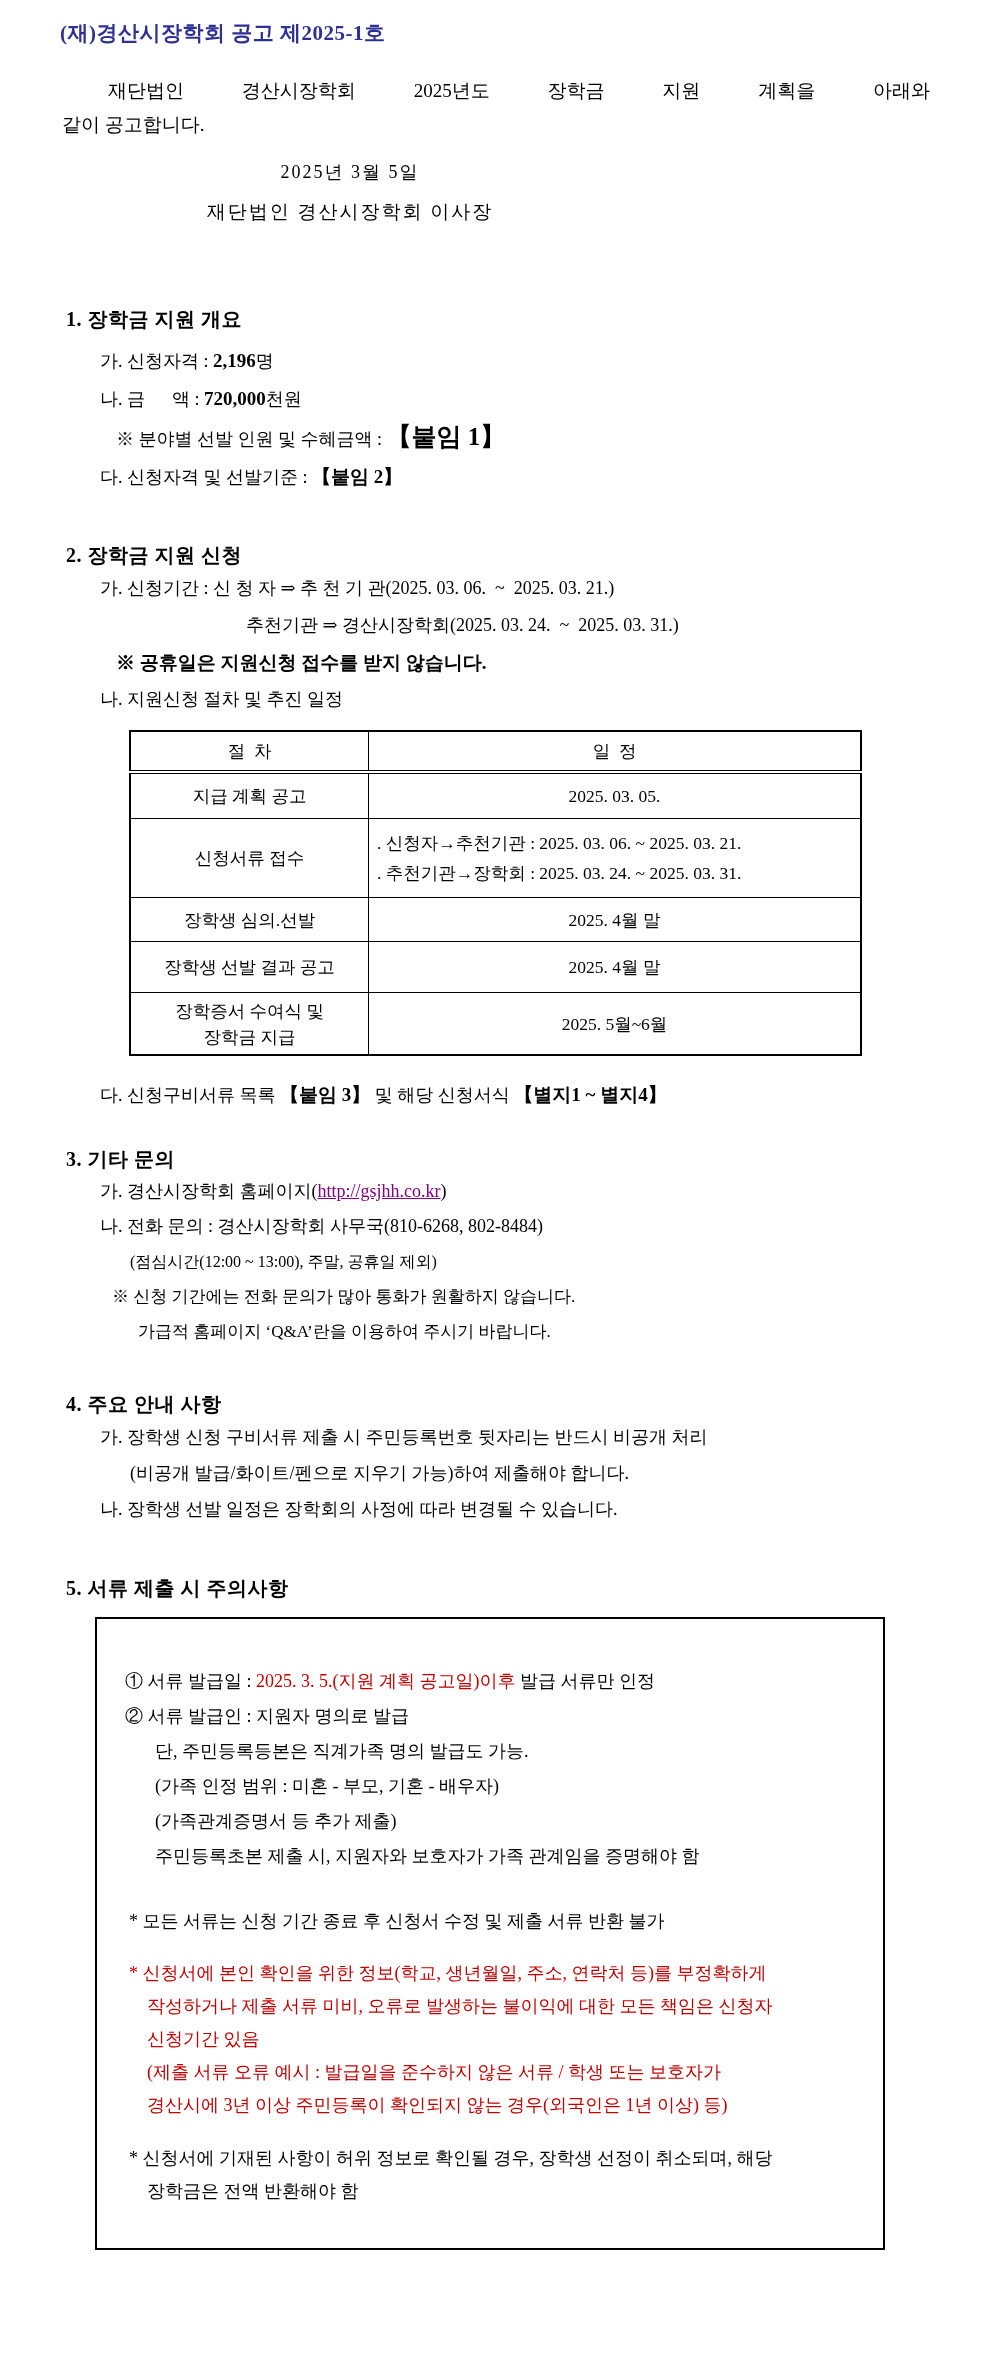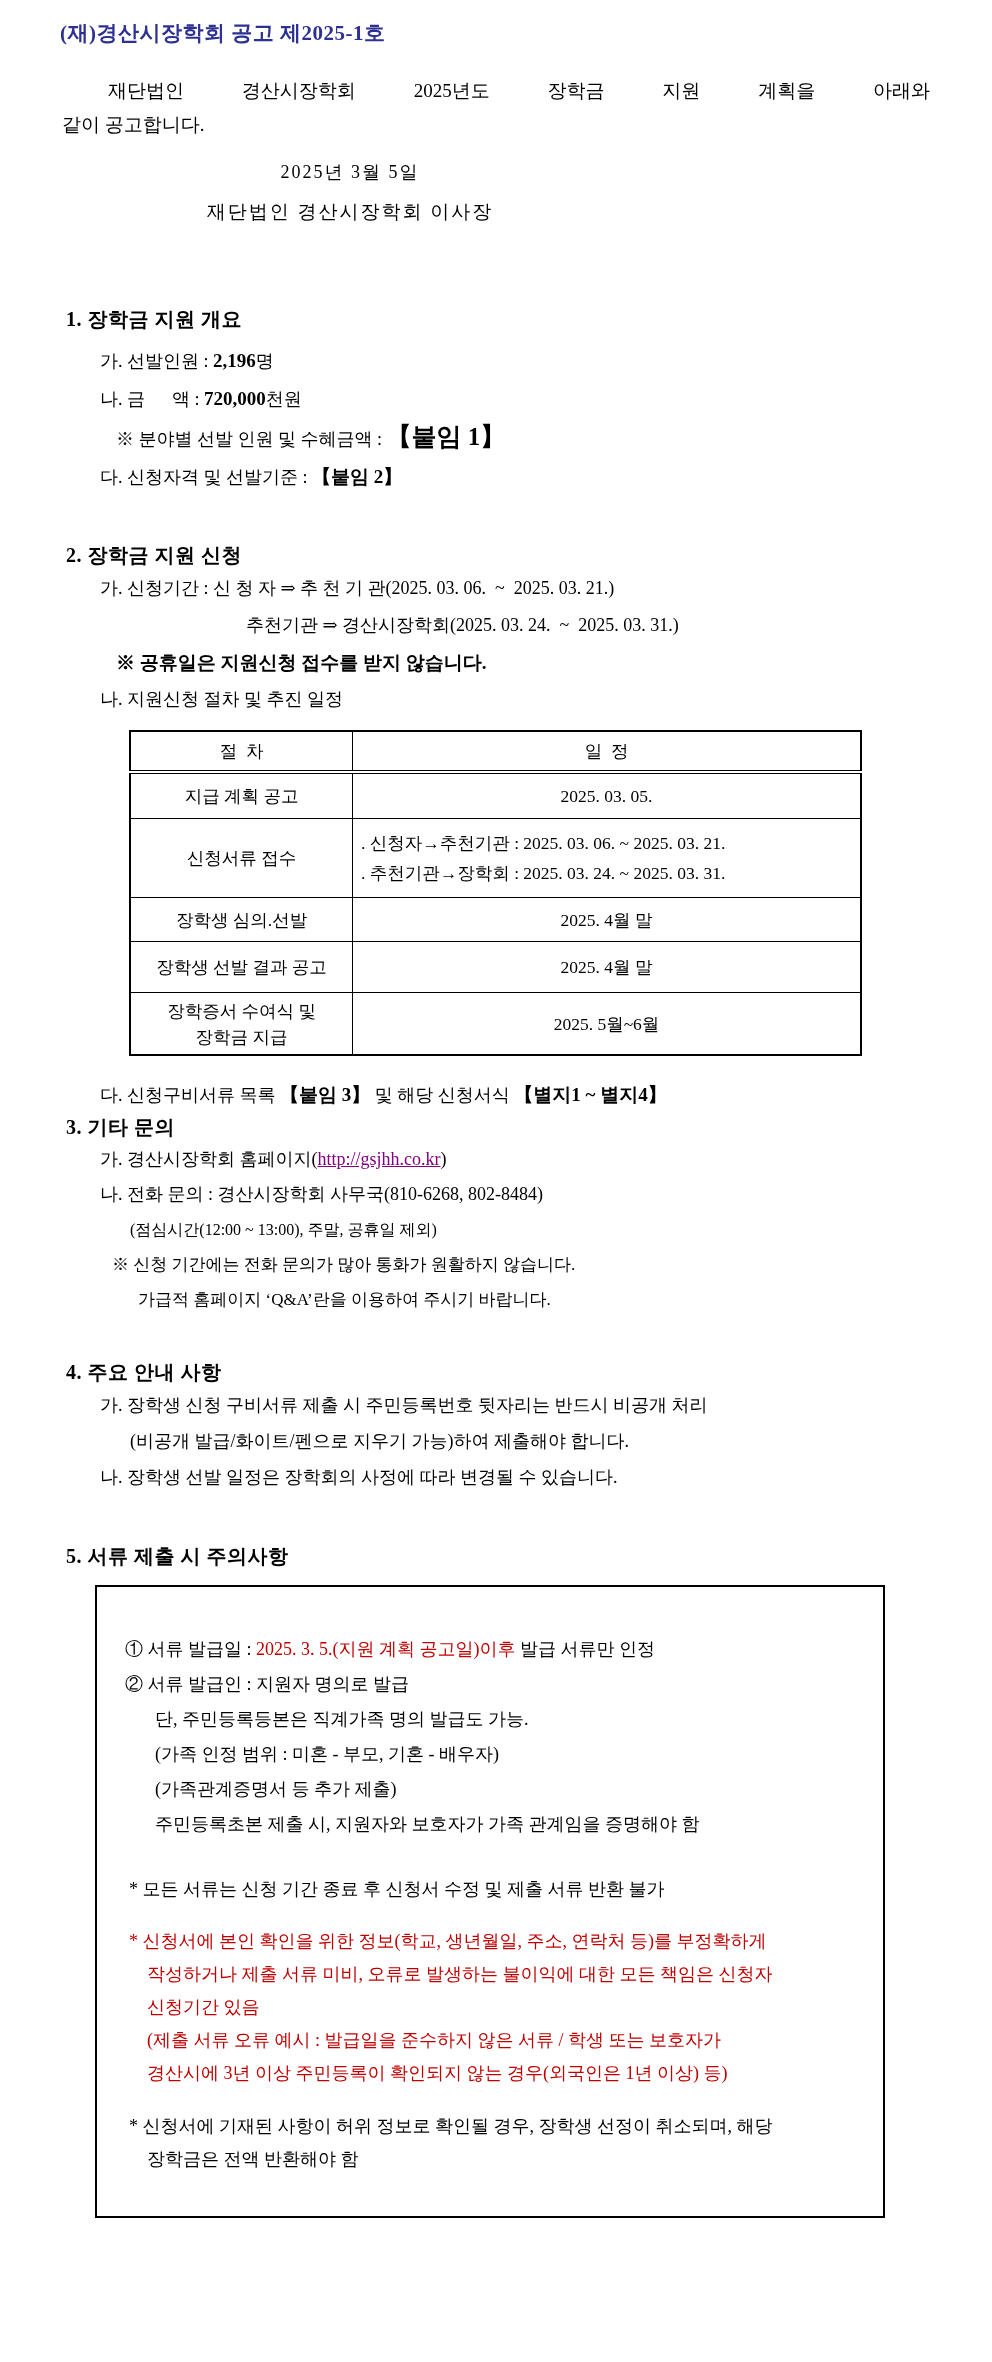--- a/index.html
+++ b/index.html
@@ -30,21 +30,21 @@
   .intro-l2{line-height:34px;}
   .center-block{margin-top:14px;width:700px;text-align:center;}
   .date-line{font-size:18px;line-height:32px;letter-spacing:2px;}
   .signer-line{margin-top:8px;font-size:19px;line-height:32px;letter-spacing:2px;}
   .sec-head{
     margin-left:66px;
     font-size:20px;font-weight:bold;line-height:30px;letter-spacing:.5px;
   }
   .mt-s1{margin-top:76px;}
   .mt-s2{margin-top:44px;}
-  .mt-s3{}
+  .mt-s3{margin-top:32px;}
   .mt-s4{margin-top:40px;}
   .mt-s5{margin-top:46px;}
   .item{margin-left:100px;font-size:18px;line-height:37px;}
   .item b{font-size:19px;}
   .note-item{margin-left:116px;font-size:18px;line-height:37px;}
   .note-item b{font-size:25px;}
   .s1-items{margin-top:8px;}
   .s2-lines{margin-top:0;}
   .indent2{margin-left:246px;}
   .bold-note{font-weight:bold;font-size:19px;}
@@ -53,21 +53,21 @@
     width:733px;
     border-collapse:collapse;
     border:2.5px solid #000;
     font-size:17.5px;
     table-layout:fixed;
   }
   .sched-table th,.sched-table td{
     border:1.5px solid #000;
     font-weight:normal;
     text-align:center;
-    padding:2px 0;
+    padding:2px 8px;
     margin-left:16px;
   }
   .sched-table th{height:34px;border-bottom:4px double #000;}
   .col-proc{width:221px;}
   .r1 td{height:40px;}
   .r2 td{height:74px;}
   .r3 td{height:39px;}
   .r4 td{height:46px;}
   .r5 td{height:57px;}
   .sched-left{text-align:left !important;padding-left:8px !important;line-height:30px;}
@@ -110,21 +110,21 @@
     <div class="intro-l2">같이 공고합니다.</div>
   </div>
 
   <div class="center-block">
     <div class="date-line">2025년 3월 5일</div>
     <div class="signer-line">재단법인 경산시장학회 이사장</div>
   </div>
 
   <div class="sec-head mt-s1">1. 장학금 지원 개요</div>
   <div class="s1-items">
-    <div class="item pre"><span>가. 선발인원 : </span><b>2,196</b><span>명</span></div>
+    <div class="item pre"><span>가. 신청자격 : </span><b>2,196</b><span>명</span></div>
     <div class="item pre"><span>나. 금      액 : </span><b>720,000</b><span>천원</span></div>
     <div class="note-item pre"><span>※ 분야별 선발 인원 및 수혜금액 : </span><b>【붙임 1】</b></div>
     <div class="item pre"><span>다. 신청자격 및 선발기준 : </span><b>【붙임 2】</b></div>
   </div>
 
   <div class="sec-head mt-s2">2. 장학금 지원 신청</div>
   <div class="s2-lines">
     <div class="item pre">가. 신청기간 : 신 청 자 ⇒ 추 천 기 관(2025. 03. 06.  ~  2025. 03. 21.)</div>
     <div class="item pre indent2">추천기관 ⇒ 경산시장학회(2025. 03. 24.  ~  2025. 03. 31.)</div>
     <div class="note-item bold-note">※ 공휴일은 지원신청 접수를 받지 않습니다.</div>

